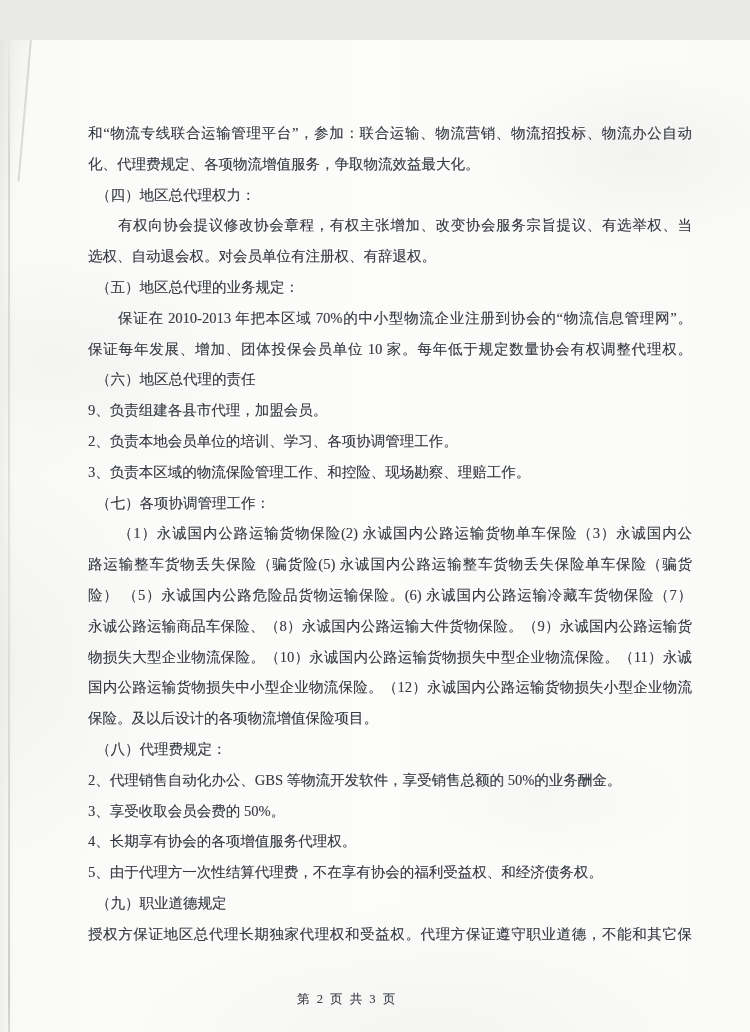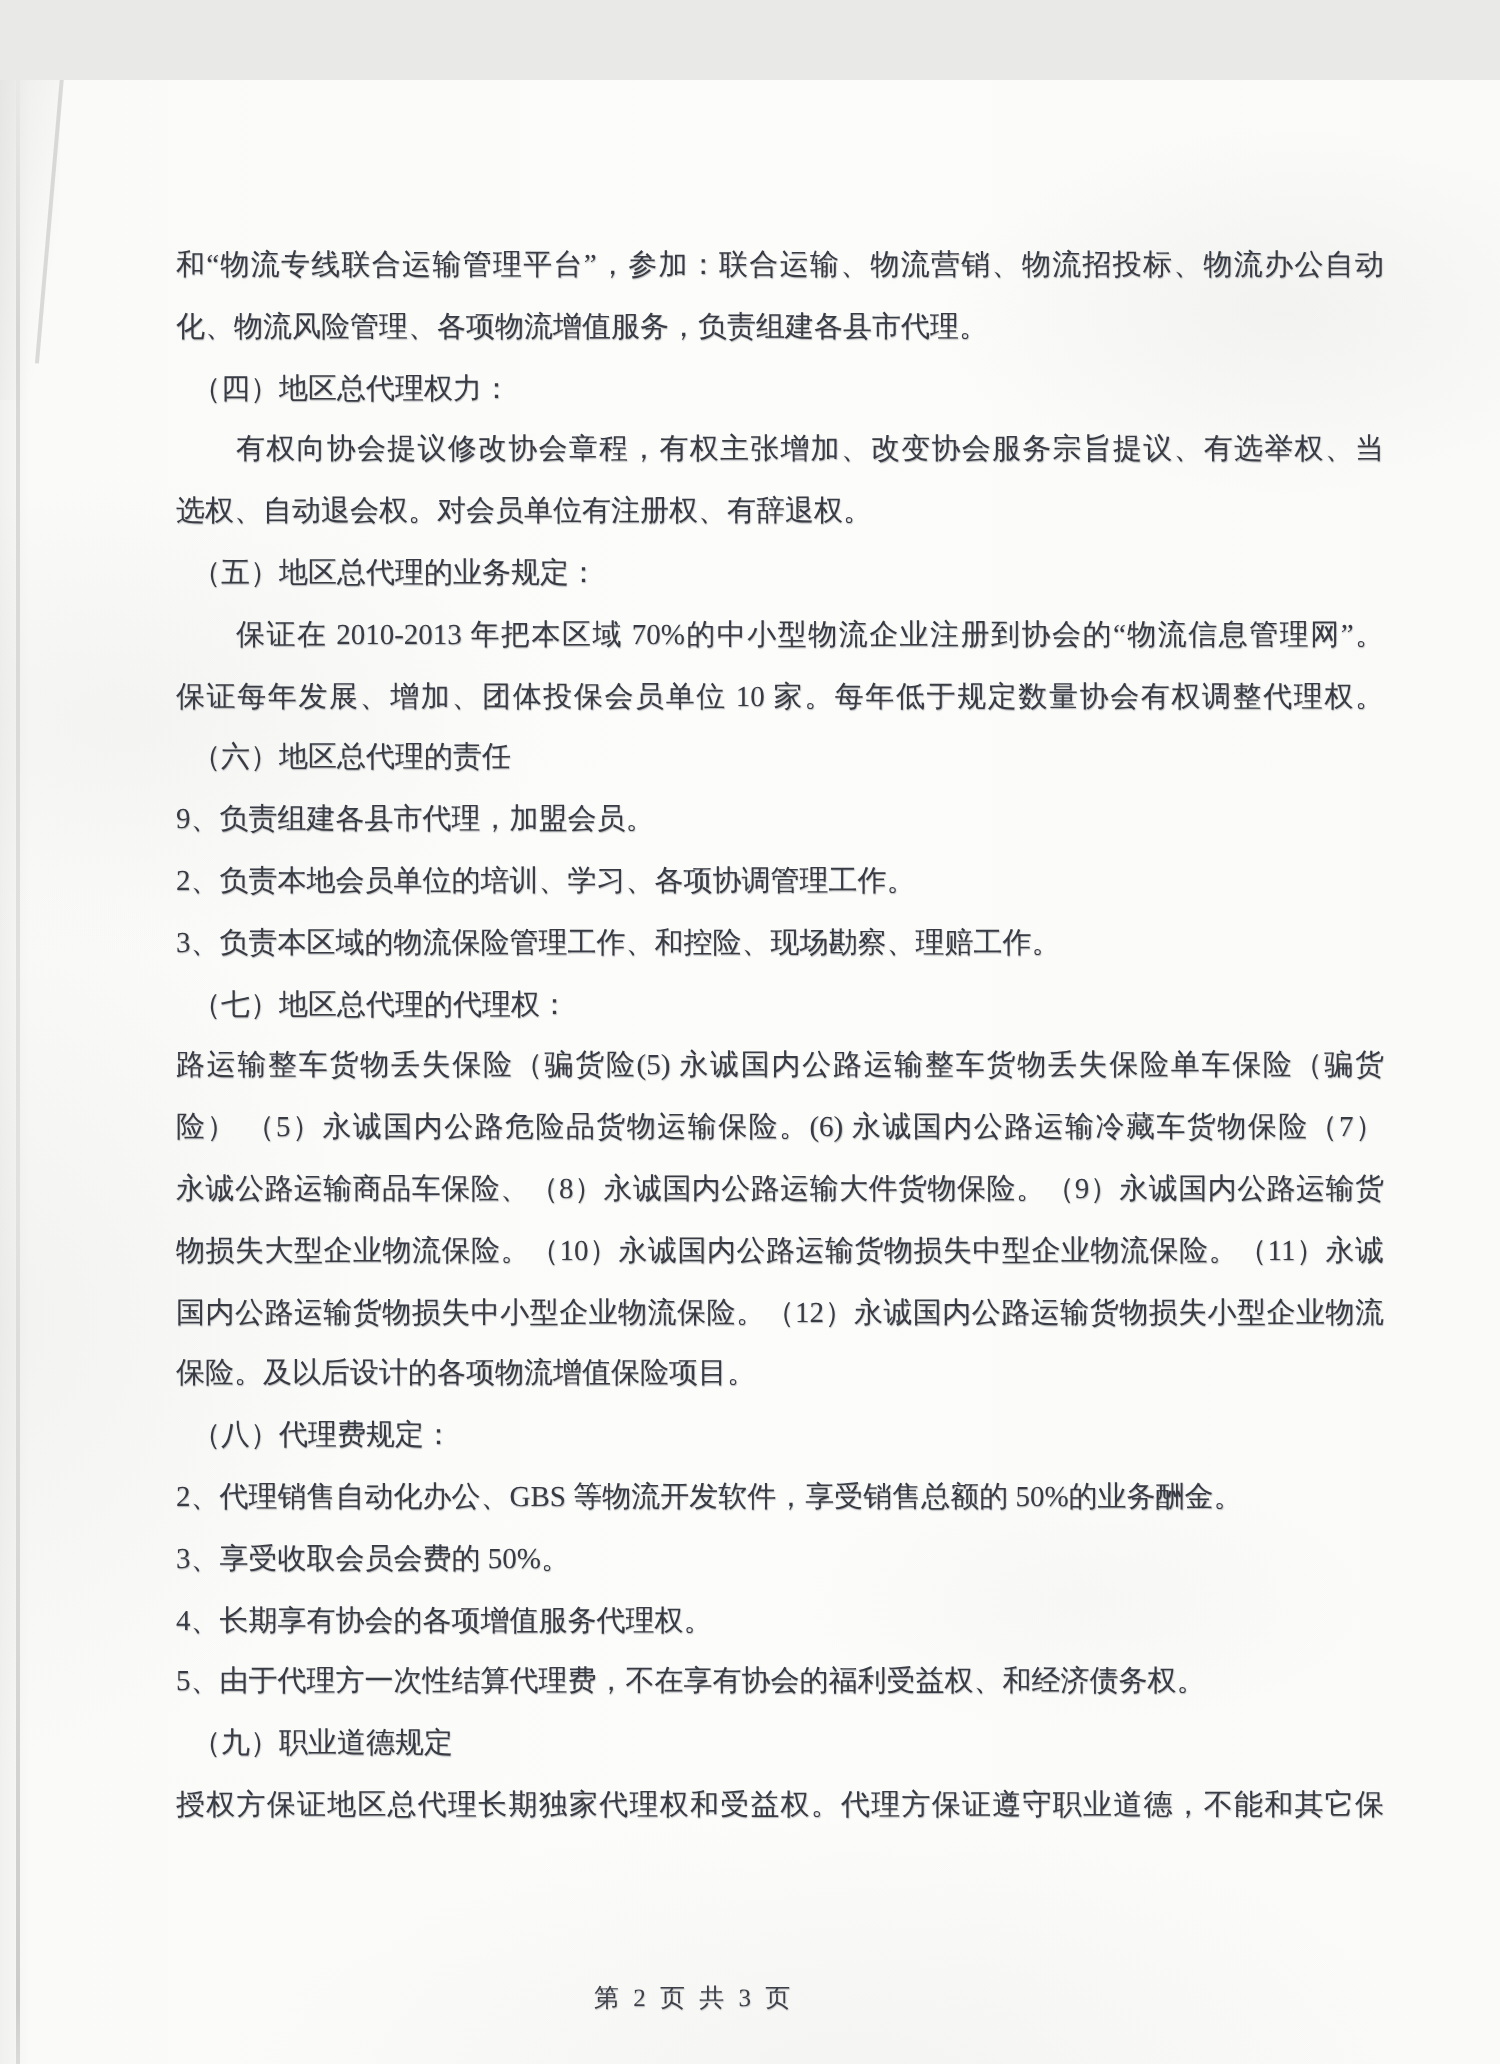--- a/index.html
+++ b/index.html
@@ -85,32 +85,33 @@
 <body>
 
 <div class="page">
 
   <div class="corner-fold-shade"></div>
   <div class="corner-fold-line"></div>
   <div class="edge-crease"></div>
 
   <div class="textblock">
     <div class="line fill">和“物流专线联合运输管理平台”，参加：联合运输、物流营销、物流招投标、物流办公自动</div>
-    <div class="line">化、物流风险管理、各项物流增值服务，负责组建各县市代理。</div>
+    <div class="line">化、代理费规定、各项物流增值服务，争取物流效益最大化。</div>
     <div class="line head">（四）地区总代理权力：</div>
     <div class="line para fill">有权向协会提议修改协会章程，有权主张增加、改变协会服务宗旨提议、有选举权、当</div>
     <div class="line">选权、自动退会权。对会员单位有注册权、有辞退权。</div>
     <div class="line head">（五）地区总代理的业务规定：</div>
     <div class="line para fill">保证在 2010-2013 年把本区域 70%的中小型物流企业注册到协会的“物流信息管理网”。</div>
     <div class="line fill">保证每年发展、增加、团体投保会员单位 10 家。每年低于规定数量协会有权调整代理权。</div>
     <div class="line head">（六）地区总代理的责任</div>
     <div class="line">9、负责组建各县市代理，加盟会员。</div>
     <div class="line">2、负责本地会员单位的培训、学习、各项协调管理工作。</div>
     <div class="line">3、负责本区域的物流保险管理工作、和控险、现场勘察、理赔工作。</div>
-    <div class="line head">（七）地区总代理的代理权：</div>
+    <div class="line head">（七）各项协调管理工作：</div>
+    <div class="line para fill">（1）永诚国内公路运输货物保险(2) 永诚国内公路运输货物单车保险（3）永诚国内公</div>
     <div class="line fill">路运输整车货物丢失保险（骗货险(5) 永诚国内公路运输整车货物丢失保险单车保险（骗货</div>
     <div class="line fill">险） （5）永诚国内公路危险品货物运输保险。(6) 永诚国内公路运输冷藏车货物保险（7）</div>
     <div class="line fill">永诚公路运输商品车保险、（8）永诚国内公路运输大件货物保险。（9）永诚国内公路运输货</div>
     <div class="line fill">物损失大型企业物流保险。（10）永诚国内公路运输货物损失中型企业物流保险。（11）永诚</div>
     <div class="line fill">国内公路运输货物损失中小型企业物流保险。（12）永诚国内公路运输货物损失小型企业物流</div>
     <div class="line">保险。及以后设计的各项物流增值保险项目。</div>
     <div class="line head">（八）代理费规定：</div>
     <div class="line">2、代理销售自动化办公、GBS 等物流开发软件，享受销售总额的 50%的业务酬金。</div>
     <div class="line">3、享受收取会员会费的 50%。</div>
     <div class="line">4、长期享有协会的各项增值服务代理权。</div>

